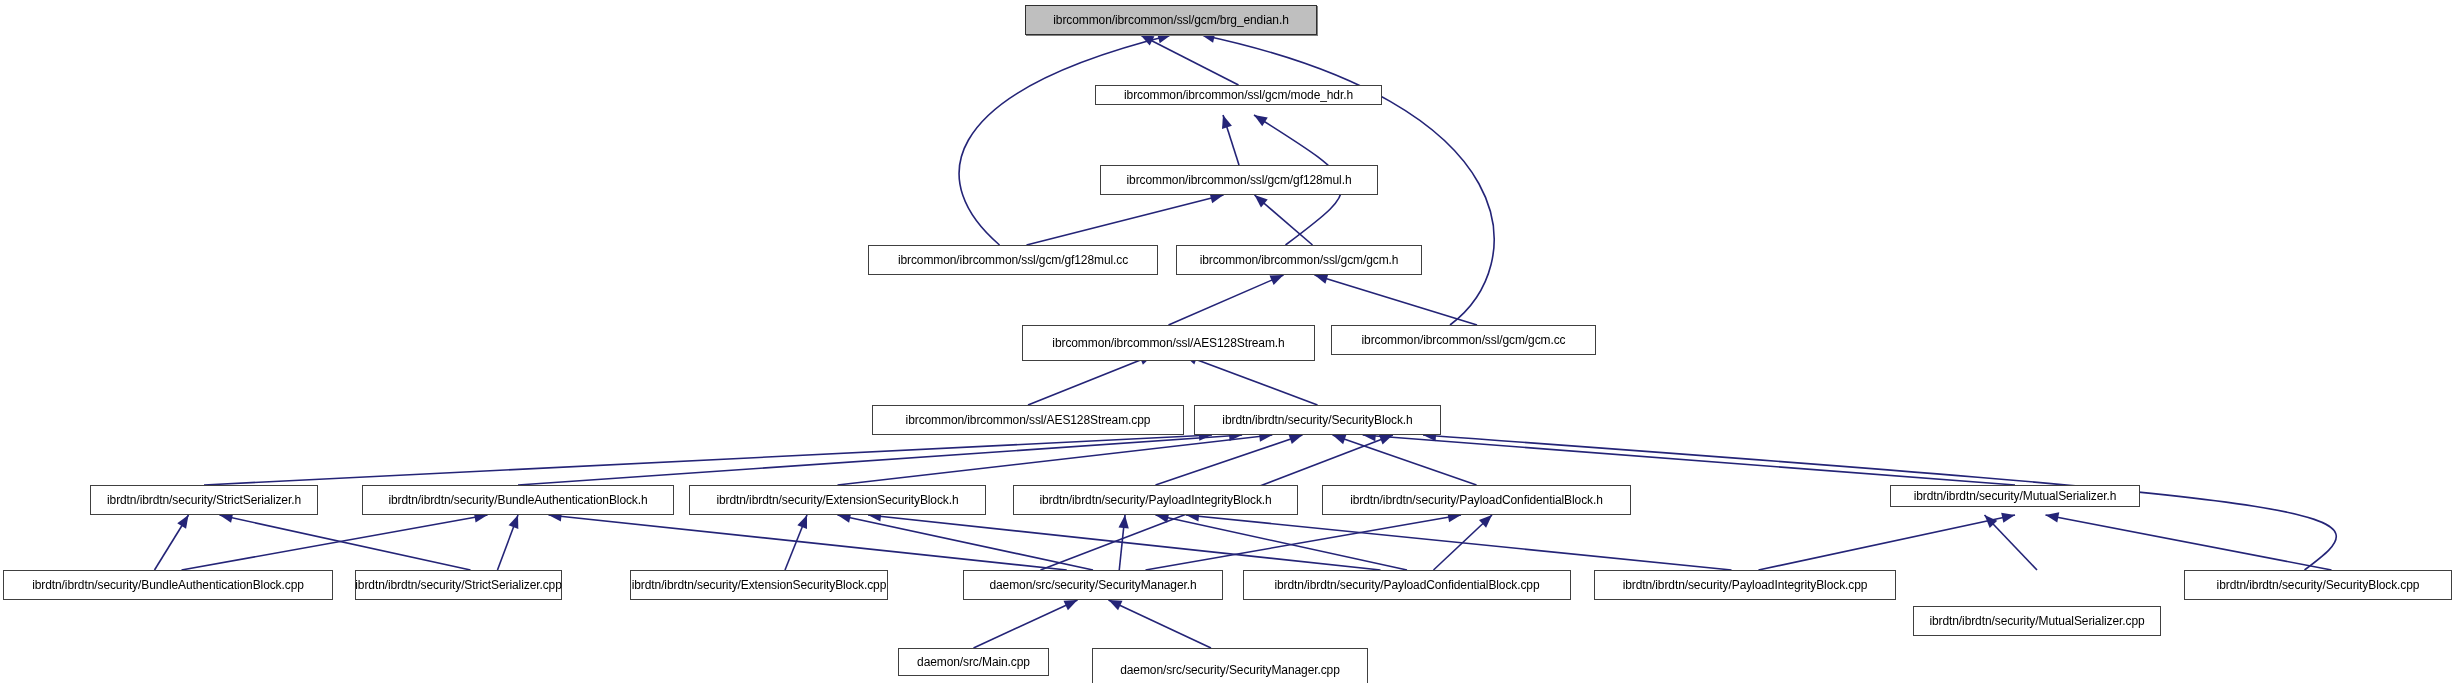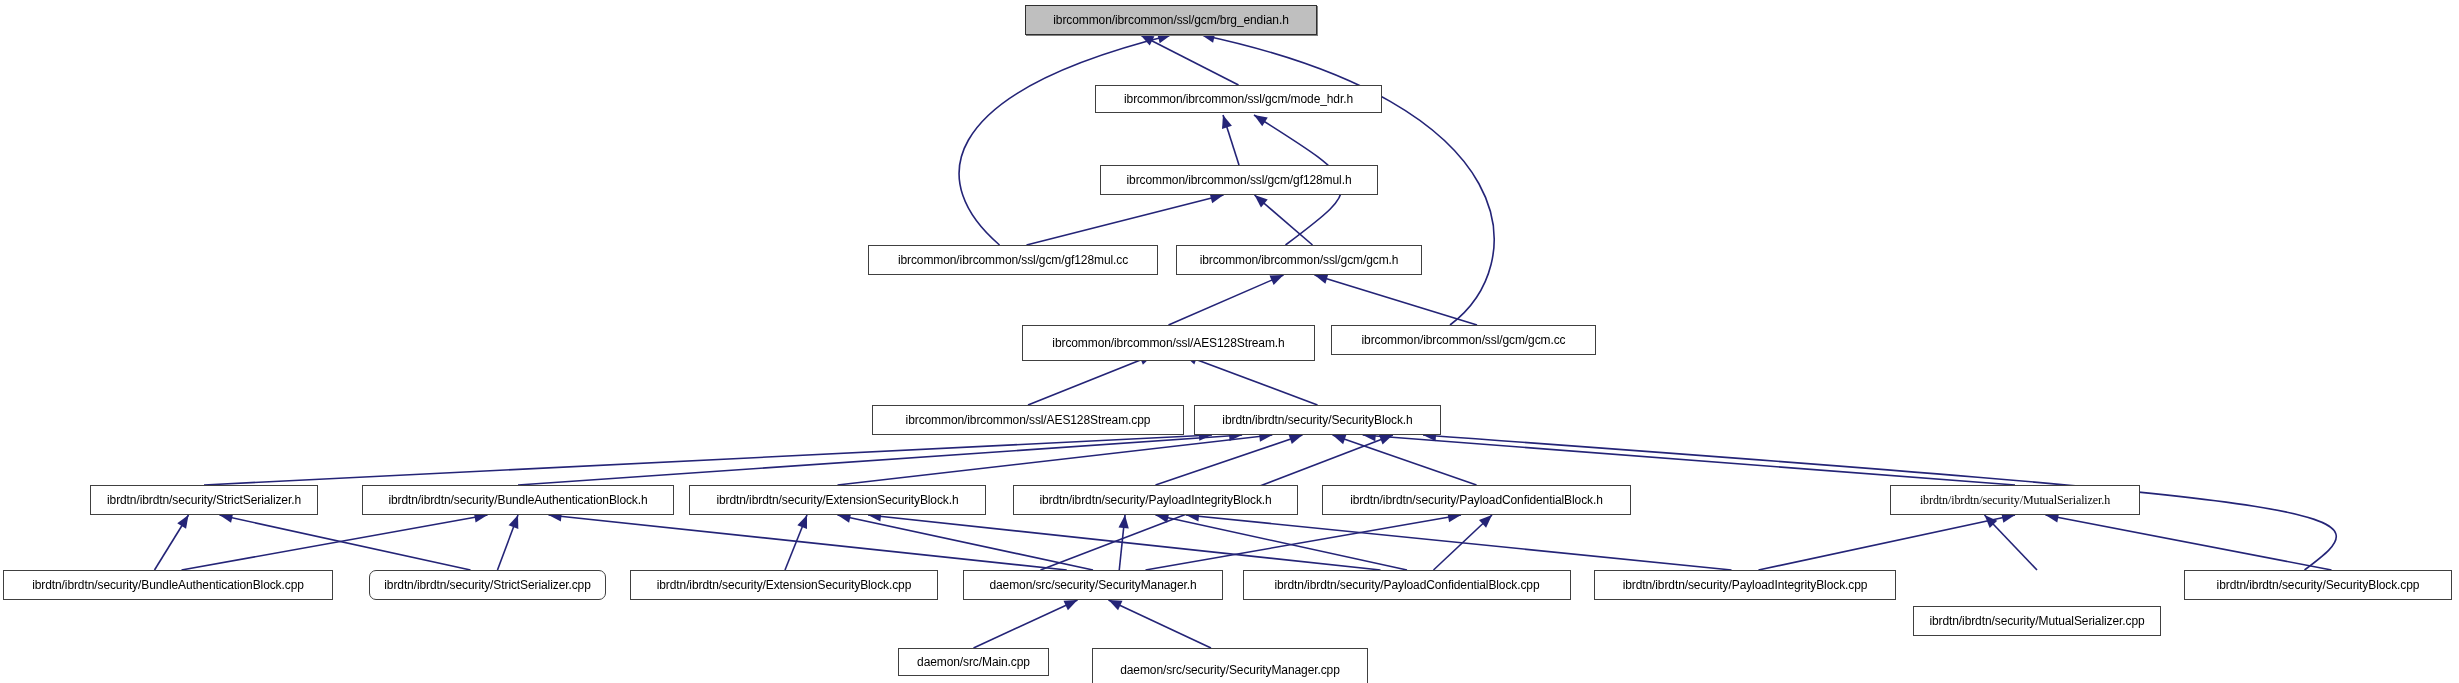--- a/index.html
+++ b/index.html
@@ -90,21 +90,21 @@
       <polygon points="2045.5,515 2059.2480911309053,512.3485871207387 2057.284074873595,522.5614535225387" fill="#242477"></polygon>
       <path d="M 973.5 648 L 1077.5 600" fill="none" stroke="#242477" stroke-width="1.6"></path>
       <polygon points="1077.5,600 1067.8756367171334,610.1691509674804 1063.517425921041,600.7263760227502" fill="#242477"></polygon>
       <path d="M 1211 648 L 1108.5 600" fill="none" stroke="#242477" stroke-width="1.6"></path>
       <polygon points="1108.5,600 1122.4783264061375,600.8039843801226 1118.0677643767735,610.2224206932871" fill="#242477"></polygon>
     </svg>
   <div id="node-layer">
       <div class="node root" style="left: 1025px; top: 5px; width: 292px; height: 30px;">
         <span class="lbl">ibrcommon/ibrcommon/ssl/gcm/brg_endian.h</span>
       </div>
-      <div class="node" style="left: 1095px; top: 85px; width: 287px; height: 28px;">
+      <div class="node" style="left: 1095px; top: 85px; width: 287px; height: 20px;">
         <span class="lbl">ibrcommon/ibrcommon/ssl/gcm/mode_hdr.h</span>
       </div>
       <div class="node" style="left: 1100px; top: 165px; width: 278px; height: 30px; text-align: center;">
         <span class="lbl">ibrcommon/ibrcommon/ssl/gcm/gf128mul.h</span>
       </div>
       <div class="node" style="left: 868px; top: 245px; width: 290px; height: 30px;">
         <span class="lbl">ibrcommon/ibrcommon/ssl/gcm/gf128mul.cc</span>
       </div>
       <div class="node" style="left: 1176px; top: 245px; width: 246px; height: 30px;">
         <span class="lbl">ibrcommon/ibrcommon/ssl/gcm/gcm.h</span>
@@ -129,30 +129,30 @@
       </div>
       <div class="node" style="left: 689px; top: 485px; width: 297px; height: 30px;">
         <span class="lbl">ibrdtn/ibrdtn/security/ExtensionSecurityBlock.h</span>
       </div>
       <div class="node" style="left: 1013px; top: 485px; width: 285px; height: 30px;">
         <span class="lbl">ibrdtn/ibrdtn/security/PayloadIntegrityBlock.h</span>
       </div>
       <div class="node" style="left: 1322px; top: 485px; width: 309px; height: 30px;">
         <span class="lbl">ibrdtn/ibrdtn/security/PayloadConfidentialBlock.h</span>
       </div>
-      <div class="node" style="left: 1890px; top: 485px; width: 250px; height: 30px; font-family: Liberation Serif, serif;">
+      <div class="node" style="left: 1890px; top: 485px; width: 250px; height: 22px;">
         <span class="lbl">ibrdtn/ibrdtn/security/MutualSerializer.h</span>
       </div>
       <div class="node" style="left: 3px; top: 570px; width: 330px; height: 30px;">
         <span class="lbl">ibrdtn/ibrdtn/security/BundleAuthenticationBlock.cpp</span>
       </div>
-      <div class="node" style="left: 369px; top: 570px; width: 237px; height: 30px; border-radius: 7px;">
+      <div class="node" style="left: 355px; top: 570px; width: 207px; height: 30px;">
         <span class="lbl">ibrdtn/ibrdtn/security/StrictSerializer.cpp</span>
       </div>
-      <div class="node" style="left: 630px; top: 570px; width: 308px; height: 30px;">
+      <div class="node" style="left: 630px; top: 570px; width: 258px; height: 30px;">
         <span class="lbl">ibrdtn/ibrdtn/security/ExtensionSecurityBlock.cpp</span>
       </div>
       <div class="node" style="left: 963px; top: 570px; width: 260px; height: 30px;">
         <span class="lbl">daemon/src/security/SecurityManager.h</span>
       </div>
       <div class="node" style="left: 1243px; top: 570px; width: 328px; height: 30px;">
         <span class="lbl">ibrdtn/ibrdtn/security/PayloadConfidentialBlock.cpp</span>
       </div>
       <div class="node" style="left: 1594px; top: 570px; width: 302px; height: 30px;">
         <span class="lbl">ibrdtn/ibrdtn/security/PayloadIntegrityBlock.cpp</span>

